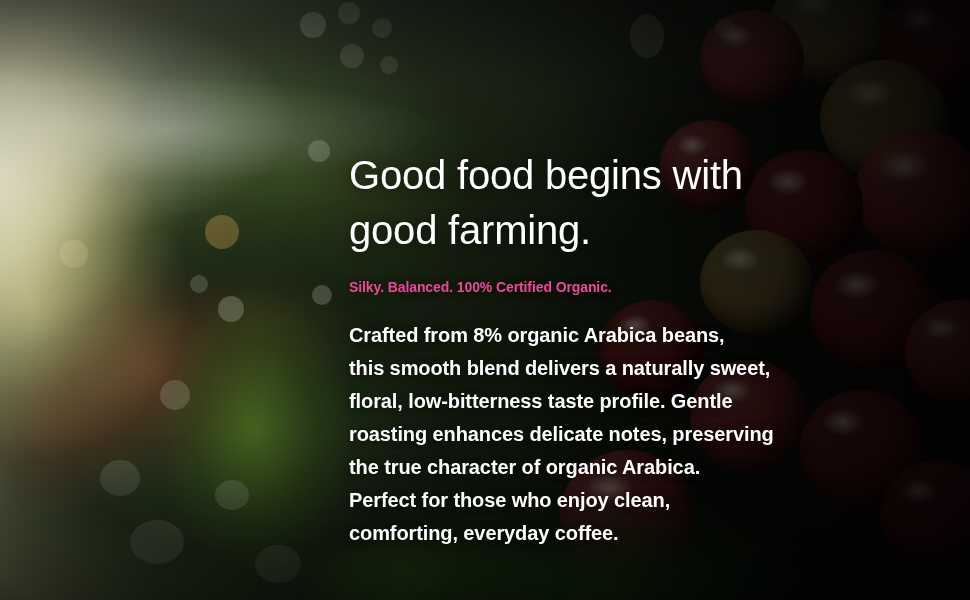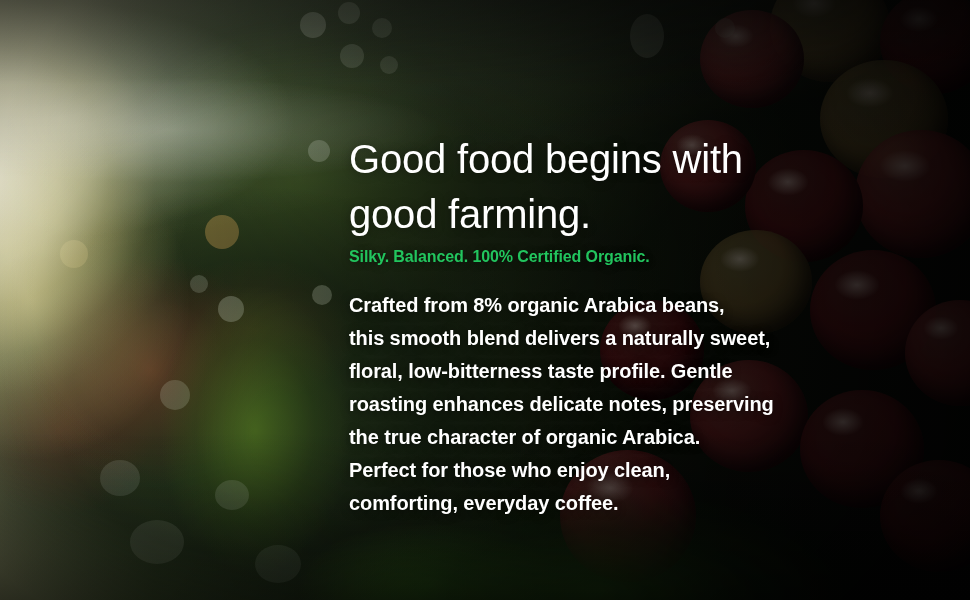--- a/index.html
+++ b/index.html
@@ -98,41 +98,42 @@
   .bg-topbottom {
     background:
       linear-gradient(180deg, rgba(0,0,0,.42) 0%, rgba(0,0,0,.06) 14%, rgba(0,0,0,0) 30%, rgba(0,0,0,0) 72%, rgba(0,0,0,.30) 92%, rgba(0,0,0,.46) 100%);
   }
 
   
 
   #content {
     position:absolute;
     left:349px;
-    top:132px;
+    top:148px;
     width:520px;
     color:#ffffff;
   }
 
   #headline {
     font-size:40px;
     line-height:55px;
     font-weight:400;
     letter-spacing:-0.2px;
     color:#ffffff;
     text-shadow:0 1px 10px rgba(0,0,0,.42);
     white-space:pre-line;
   }
 
   #subtitle {
-    font-size:16px;
+    margin-top:14px;
+    font-size:14px;
     line-height:30px;
     font-weight:700;
     letter-spacing:-0.1px;
-    color:#22c55e;
+    color:#ec4899;
     text-shadow:0 1px 9px rgba(0,0,0,.45);
   }
 
   #bodycopy {
     margin-top:17px;
     font-size:20px;
     line-height:33px;
     font-weight:700;
     letter-spacing:-0.1px;
     color:#ffffff;

